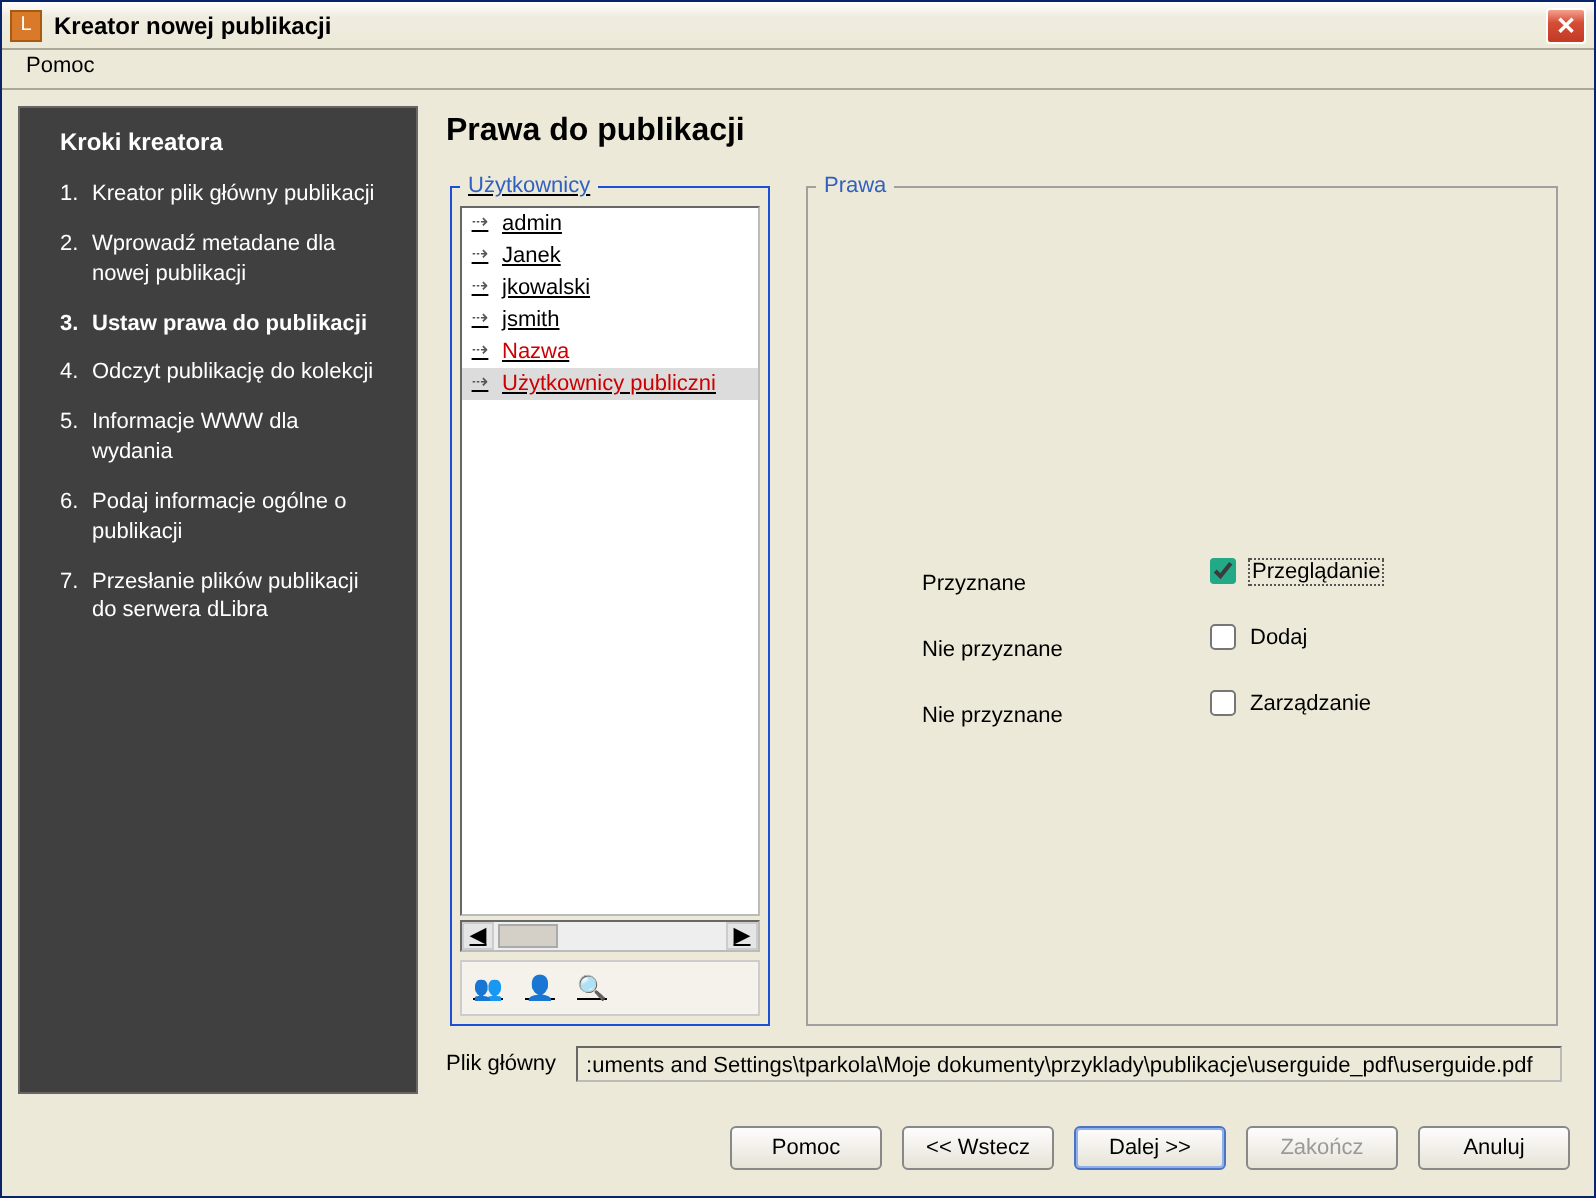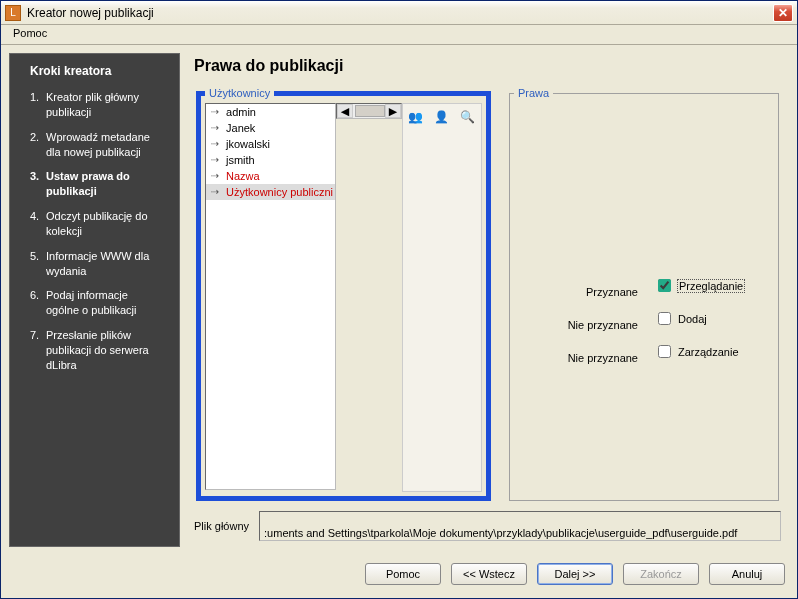--- a/index.html
+++ b/index.html
@@ -25,21 +25,21 @@
     width: 16px; height: 16px;
     background: #d97a2a;
     color: #fff;
     font-size: 10px;
     display: inline-flex;
     align-items: center;
     justify-content: center;
     margin-right: 6px;
     border: 1px solid #a85a10;
   }
-  .titlebar .title { font-weight: normal; color: #000; font-size: 12px; text-align: right; }
+  .titlebar .title { font-weight: bold; color: #000; font-size: 12px; text-align: right; }
   .titlebar .close {
     margin-left: auto;
     width: 20px; height: 18px;
     background: linear-gradient(to bottom,#f5a090,#d64d36 40%,#c13a23);
     border: 1px solid #fff;
     color: #fff;
     font-weight: bold;
     text-align: center;
     line-height: 16px;
     cursor: pointer;
@@ -77,24 +77,25 @@
     flex: 1;
     padding: 4px 8px 4px 14px;
     color: #000;
     display: flex;
     flex-direction: column;
   }
   .main-title { font-weight: bold; font-size: 16px; margin-bottom: 12px; }
   .panels { display: flex; gap: 14px; flex: 1; }
   fieldset.users {
     width: 160px;
-    border: 5px solid #1d4ed8;
+    border: 1px solid #1d4ed8;
     padding: 4px;
     display: flex;
-    flex-direction: row;
+    flex-direction: column;
+    text-decoration: underline;
   }
   fieldset.rights {
     flex: 1;
     border: 1px solid #a0a0a0;
     padding: 4px;
   }
   legend { color: #3060c0; padding: 0 4px; }
   .userlist {
     flex: 1;
     background: #fff;
@@ -164,36 +165,36 @@
     display: flex;
     flex-direction: column;
     gap: 8px;
     align-items: center;
   }
   .rrow {
     display: flex;
     align-items: center;
     width: 260px;
   }
-  .rlabel { flex: 1; text-align: right; padding-right: 16px; margin-top: 13px; }
+  .rlabel { flex: 1; padding-right: 16px; margin-top: 13px; }
   .rcheck { width: 120px; display: flex; align-items: center; gap: 4px; }
   input[type=checkbox] { accent-color: #2a8; }
   .dotted { outline: 1px dotted #555; padding: 0 1px; }
   .footer-path {
     display: flex;
     align-items: center;
     gap: 10px;
     margin-top: 8px;
     padding: 2px 0;
   }
   .path-input {
     flex: 1;
     border: 1px inset #bbb;
     background: #ece9d8;
-    padding: 14px 4px;
+    padding: 2px 4px;
     height: 18px;
     line-height: 14px;
     font-size: 11px;
     color: #000;
     overflow: hidden;
     white-space: nowrap;
   }
   .button-bar {
     display: flex;
     justify-content: flex-end;

